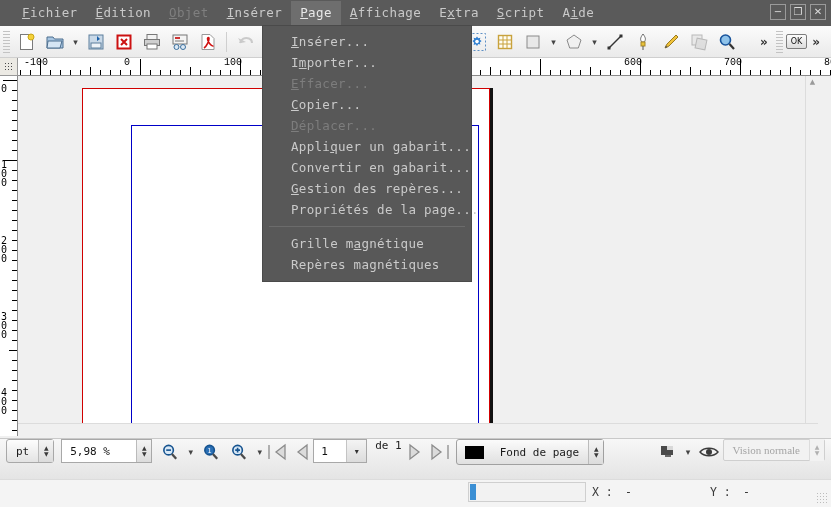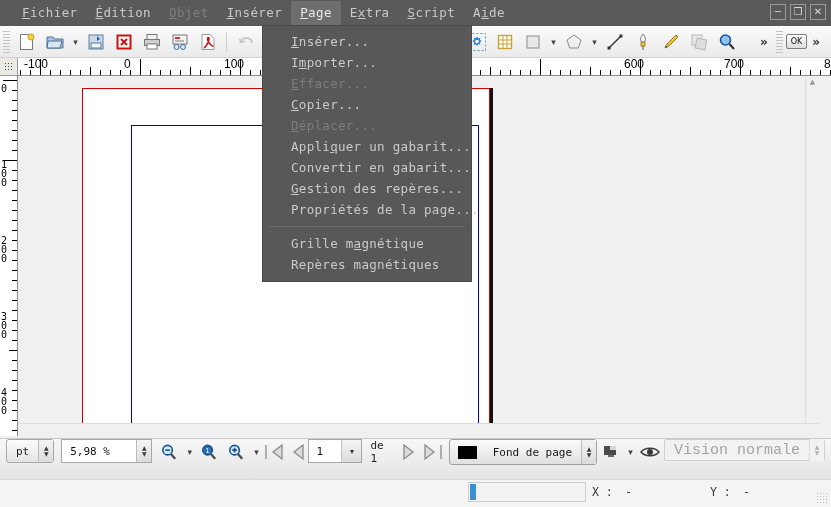--- a/index.html
+++ b/index.html
@@ -104,22 +104,22 @@
   .vruler {
     position: absolute; left: 0; top: 76px;
     width: 18px; height: 360px;
     background: #ffffff;
     border-right: 1px solid #8a8a8a;
     overflow: hidden;
   }
   .htick { position: absolute; bottom: 0; width: 1px; background: #000; }
   .vtick { position: absolute; right: 0; height: 1px; background: #000; }
   .hlbl {
-    position: absolute; top: -1px; font-size: 12px; color: #000;
-    font-family: Liberation Sans, sans-serif; white-space: nowrap;
+    position: absolute; top: -1px; font-size: 10px; color: #000;
+    font-family: Liberation Mono, monospace; white-space: nowrap;
   }
   .vlbl {
     position: absolute; left: 1px; font-size: 10px; color: #000;
     font-family: "DejaVu Sans Mono", monospace;
     width: 9px; line-height: 9px; word-break: break-all;
   }
 
   
   .canvas {
     position: absolute; left: 18px; top: 76px;
@@ -219,22 +219,22 @@
     background: linear-gradient(#fbfbfb,#e0e0e0);
     height: 26px; margin-left: 5px;
   }
   .swatch { width: 19px; height: 13px; background: #000; margin: 0 7px 0 8px; }
   .vision-combo {
     display: flex; align-items: center;
     border: 1px solid #cfcfcf; border-radius: 2px;
     background: #f2f2f2; height: 22px;
   }
   .vision-txt {
-    font-size: 15px; color: #a5a5a5; padding: 0 9px;
-    font-family: Liberation Mono, monospace; white-space: nowrap;
+    font-size: 11px; color: #a5a5a5; padding: 0 9px;
+    font-family: Liberation Serif, serif; white-space: nowrap;
   }
 
   
   .bottombar {
     position: absolute; left: 0; top: 479px;
     width: 831px; height: 28px;
     background: #f4f4f4;
     border-top: 1px solid #dcdcdc;
     display: flex; align-items: center;
   }
@@ -279,20 +279,21 @@
 <body>
 
 <div id="app">
 
   <div class="menubar">
     <div class="menu-item"><u>F</u><span>ichier</span></div>
     <div class="menu-item"><u>É</u>dition</div>
     <div class="menu-item disabled"><u>O</u>bjet</div>
     <div class="menu-item"><u>I</u>nsérer</div>
     <div class="menu-item active"><u>P</u>age</div>
+    <div class="menu-item"><u>A</u>ffichage</div>
     <div class="menu-item">E<u>x</u>tra</div>
     <div class="menu-item"><u>S</u>cript</div>
     <div class="menu-item">A<u>i</u>de</div>
 
     <div class="win-btns">
       <div class="win-btn">−</div>
       <div class="win-btn">❐</div>
       <div class="win-btn">✕</div>
     </div>
   </div>

